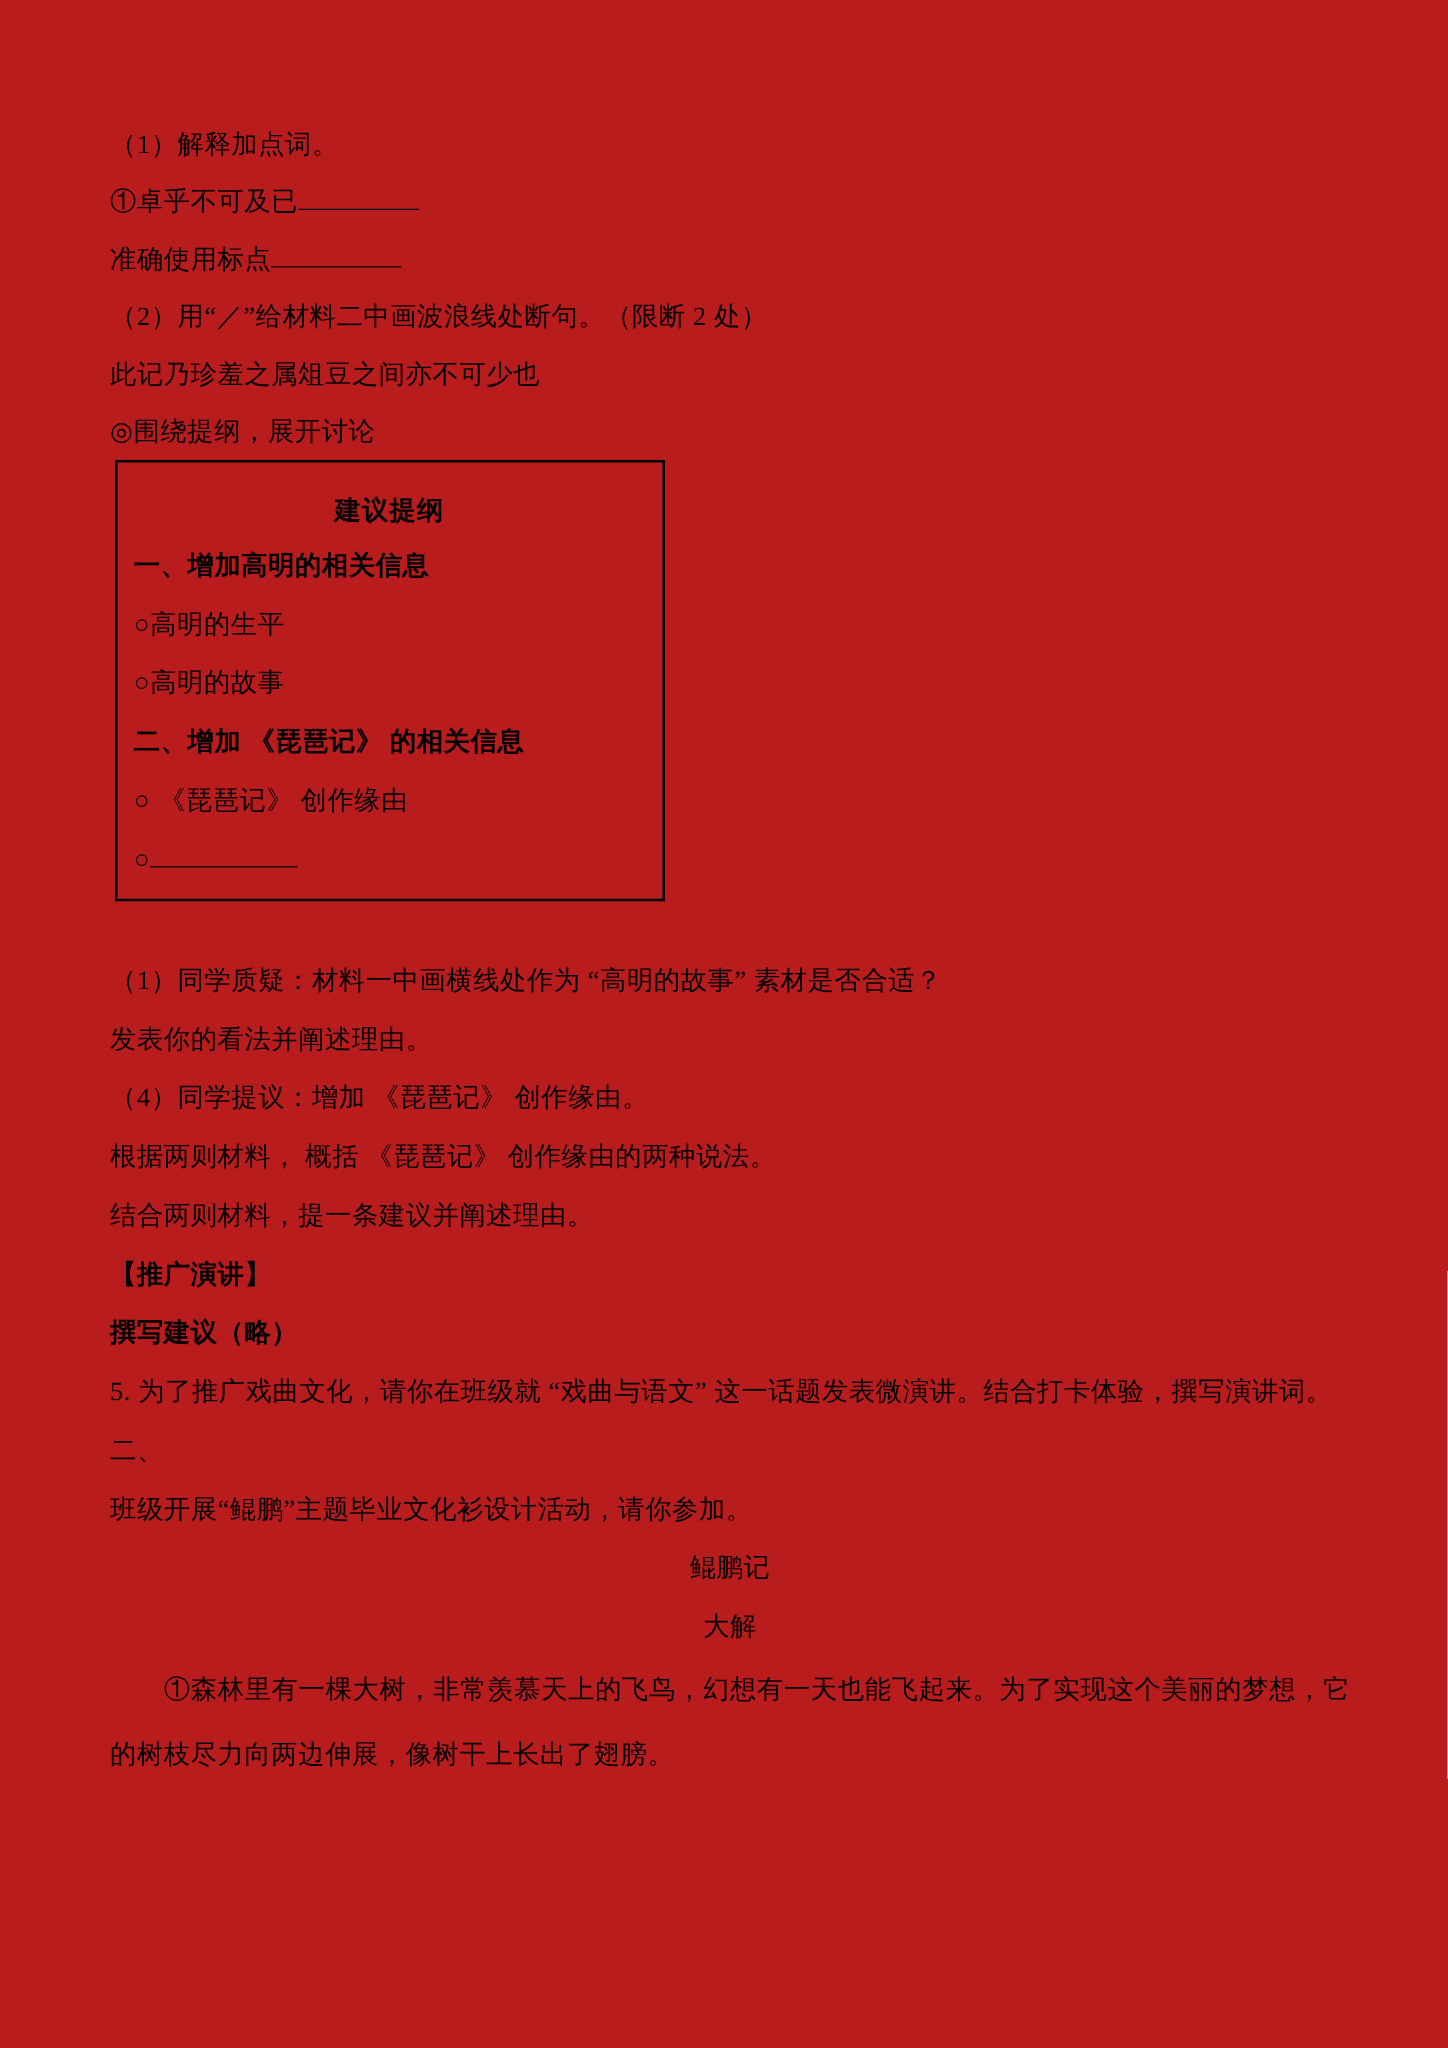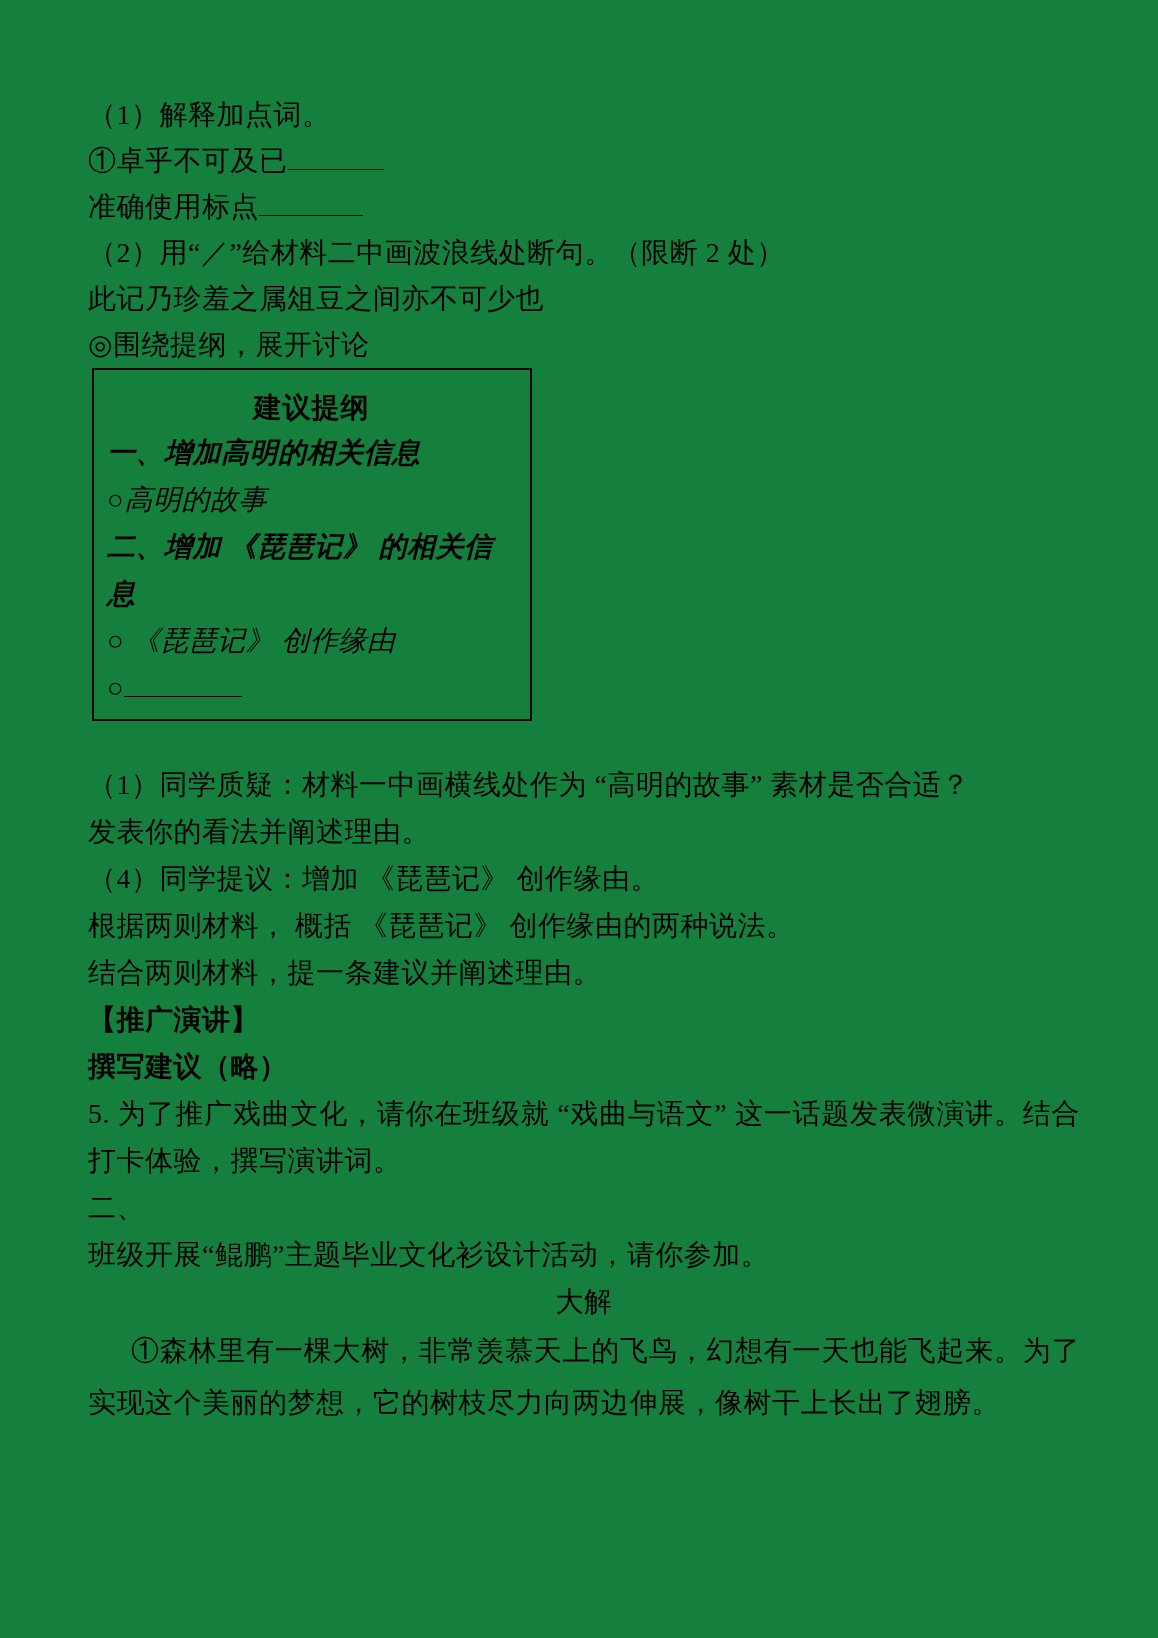--- a/index.html
+++ b/index.html
@@ -1,24 +1,24 @@
 <!DOCTYPE html>
 <html><head>
 <meta charset="utf-8">
 <style>
   html, body { margin: 0; padding: 0; background: #e8e8e8; }
   .page {
     position: relative;
     width: 1158px;
     height: 1638px;
     margin: 0 auto;
-    background: #15803d;
+    background: #b91c1c;
     color: #000000;
     font-family: "Liberation Serif", "DejaVu Serif", serif;
-    font-size: 28px;
+    font-size: 21px;
     box-sizing: border-box;
     padding: 92px 78px 0 88px;
     overflow: hidden;
   }
   .line {
     margin: 0;
     line-height: 46px;
     white-space: pre-wrap;
     letter-spacing: 0.5px;
   }
@@ -47,21 +47,20 @@
     line-height: 42px;
     text-align: center;
     font-weight: bold;
     letter-spacing: 1px;
   }
   .box-line {
     margin: 0;
     line-height: 47px;
     white-space: pre-wrap;
     letter-spacing: 0.5px;
-    font-style: italic;
   }
   .bullet { display: inline-block; }
   .gap-after { margin-right: 7px; }
   .q3 { margin-top: 40px; }
   .para {
     margin: 0;
     line-height: 52px;
     text-indent: 43px;
     text-align: justify;
     white-space: normal;
@@ -83,20 +82,21 @@
 
   <p class="line">此记乃珍羞之属俎豆之间亦不可少也</p>
 
   <p class="line">◎围绕提纲，展开讨论</p>
 
   <div class="outline-box">
     <p class="box-title">建议提纲</p>
 
     <p class="box-line bold">一、增加高明的相关信息</p>
 
+    <p class="box-line"><span class="bullet">○</span><span>高明的生平</span></p>
 
     <p class="box-line"><span class="bullet">○</span><span>高明的故事</span></p>
 
     <p class="box-line bold">二、增加 《琵琶记》 的相关信息</p>
 
     <p class="box-line"><span class="bullet gap-after">○</span><span>《琵琶记》 创作缘由</span></p>
 
     <p class="box-line"><span class="bullet">○</span><span class="blank blank-box"></span></p>
   </div>
 
@@ -115,18 +115,19 @@
 
   <p class="line tall bold">撰写建议（略）</p>
 
   <p class="line tall justify">5. 为了推广戏曲文化，请你在班级就 “戏曲与语文” 这一话题发表微演讲。结合打卡体验，撰写演讲词。</p>
 
 
   <p class="line tall">二、</p>
 
   <p class="line tall">班级开展“鲲鹏”主题毕业文化衫设计活动，请你参加。</p>
 
+  <p class="line tall center">鲲鹏记</p>
 
   <p class="line tall center">大解</p>
 
   <p class="para">①森林里有一棵大树，非常羡慕天上的飞鸟，幻想有一天也能飞起来。为了实现这个美丽的梦想，它的树枝尽力向两边伸展，像树干上长出了翅膀。</p>
 
 </div>
 
 </body></html>

